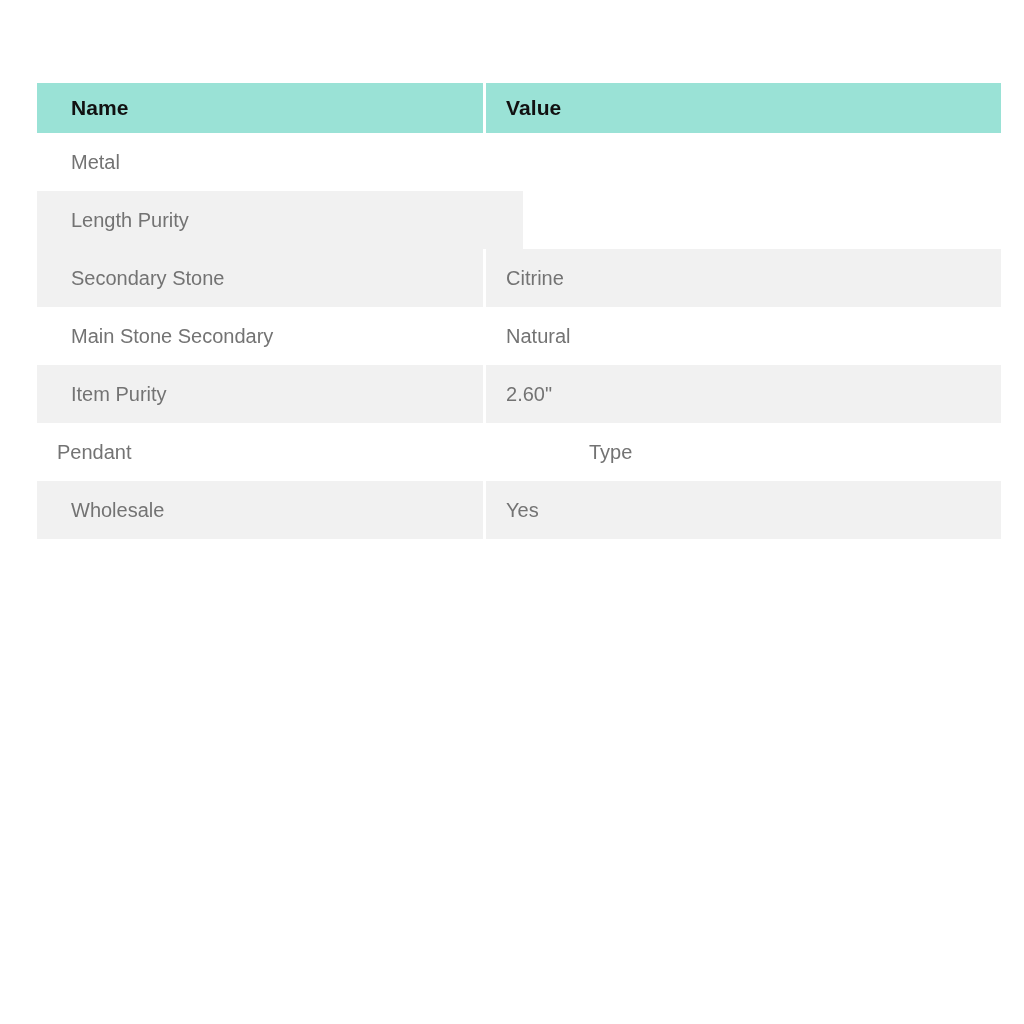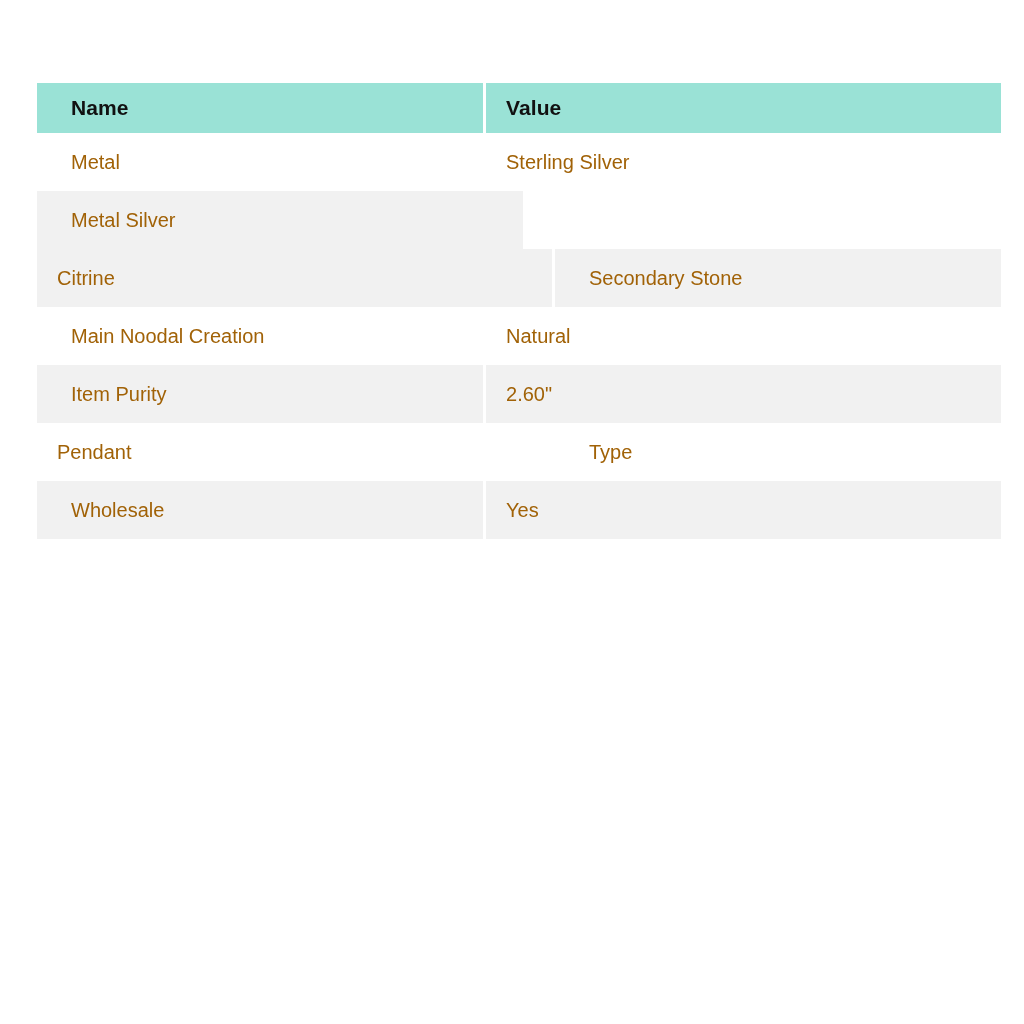--- a/index.html
+++ b/index.html
@@ -42,49 +42,48 @@
     font-size: 21px;
     font-weight: 700;
     color: #111111;
     letter-spacing: 0.1px;
   }
   .trow.body { height: 58px; }
   .trow.body .cell {
     background: #ffffff;
     font-size: 20px;
     font-weight: 400;
-    color: #a16207;
+    color: #737373;
   }
   .trow.body.alt .cell {
     background: #f1f1f1;
   }
 </style>
 </head>
 <body>
 
 <div class="canvas">
   <div class="spec-table">
     <div class="trow header">
       <div class="cell name-col">Name</div>
       <div class="cell value-col">Value</div>
     </div>
     <div id="table-body">
         <div class="trow body">
           <div class="cell name-col">Metal</div>
-          <div class="cell value-col">Sterling Silver</div>
         </div>
         <div class="trow body alt">
-          <div class="cell name-col">Metal Silver</div>
+          <div class="cell name-col">Length Purity</div>
         </div>
         <div class="trow body alt">
+          <div class="cell name-col">Secondary Stone</div>
           <div class="cell value-col">Citrine</div>
-          <div class="cell name-col">Secondary Stone</div>
         </div>
         <div class="trow body">
-          <div class="cell name-col">Main Noodal Creation</div>
+          <div class="cell name-col">Main Stone Secondary</div>
           <div class="cell value-col">Natural</div>
         </div>
         <div class="trow body alt">
           <div class="cell name-col">Item Purity</div>
           <div class="cell value-col">2.60"</div>
         </div>
         <div class="trow body">
           <div class="cell value-col">Pendant</div>
           <div class="cell name-col">Type</div>
         </div>

